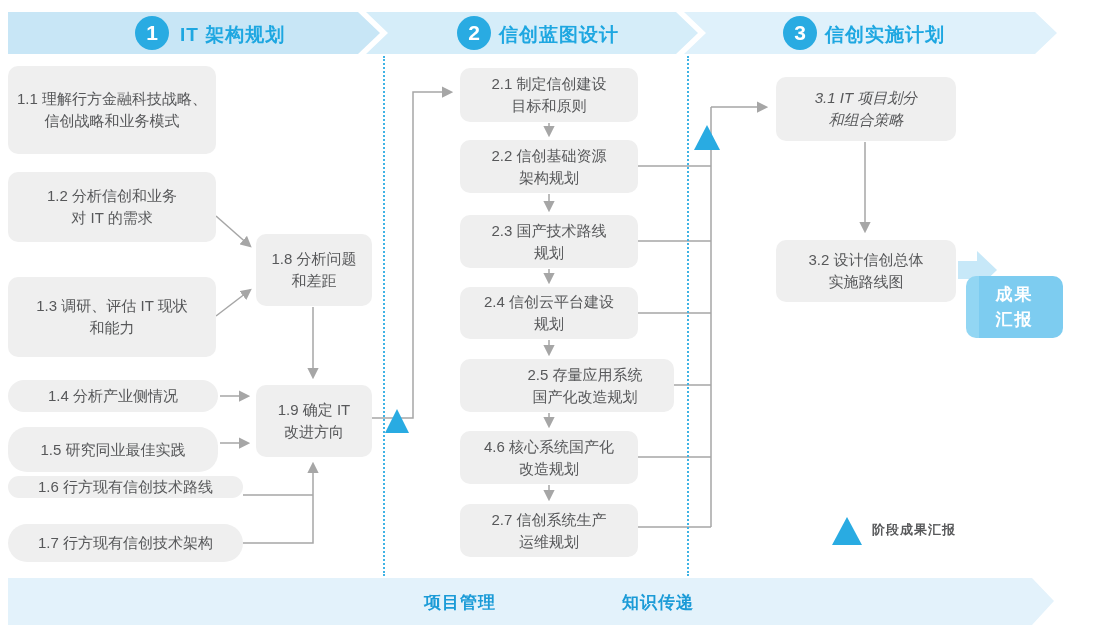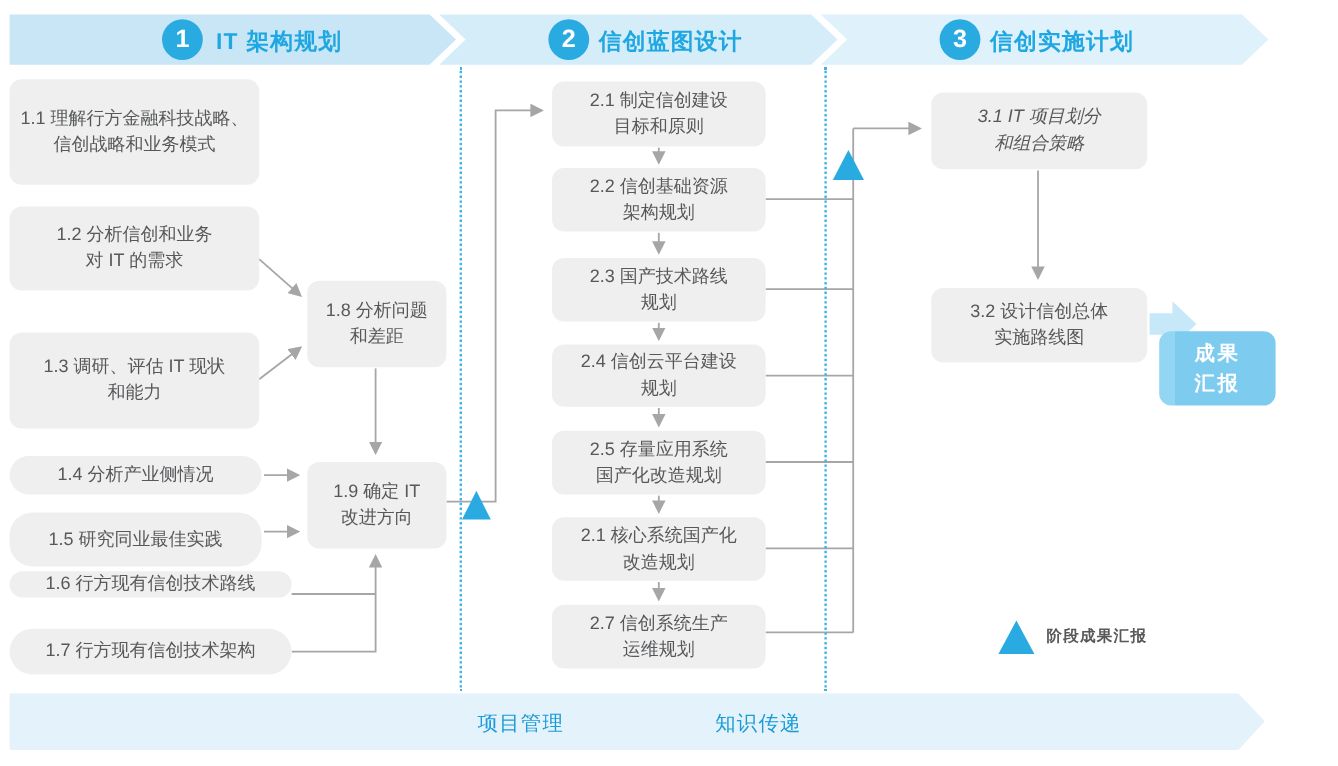--- a/index.html
+++ b/index.html
@@ -33,22 +33,22 @@
   .pill{border-radius:19px;}
   
   .result-box{
     position:absolute;left:966px;top:240px;width:97px;height:62px;border-radius:10px;
     background:linear-gradient(to right,#92D6F3 0px,#92D6F3 13px,#7DCCF0 13px);
     color:#ffffff;font-size:17px;font-weight:bold;line-height:1.5;letter-spacing:2px;
     display:flex;align-items:center;justify-content:center;text-align:center;white-space:pre-line;margin-top:36px;
   }
   
   .footer-label{
-    position:absolute;top:591px;font-size:17px;font-weight:normal;color:#1B9BD7;
-    letter-spacing:1px;white-space:nowrap;
+    position:absolute;top:591px;font-size:17px;font-weight:bold;color:#1B9BD7;
+    letter-spacing:1px;white-space:nowrap;margin-left:26px;
   }
   
   .legend-triangle{
     position:absolute;left:832px;top:517px;width:0;height:0;
     border-left:15px solid transparent;border-right:15px solid transparent;
     border-bottom:28px solid #29ABE2;
   }
   .legend-label{
     position:absolute;left:872px;top:521px;font-size:13px;font-weight:bold;color:#57585A;
     letter-spacing:1px;white-space:nowrap;
@@ -131,23 +131,23 @@
 改进方向</div>
 
   <div class="gbox" style="left:460px;top:68px;width:178px;height:54px;">2.1 制定信创建设
 目标和原则</div>
   <div class="gbox" style="left:460px;top:140px;width:178px;height:53px;">2.2 信创基础资源
 架构规划</div>
   <div class="gbox" style="left:460px;top:215px;width:178px;height:53px;">2.3 国产技术路线
 规划</div>
   <div class="gbox" style="left:460px;top:287px;width:178px;height:52px;">2.4 信创云平台建设
 规划</div>
-  <div class="gbox" style="left:460px;top:359px;width:178px;height:53px;">2.5 存量应用系统
+  <div class="gbox" style="left:460px;top:359px;width:178px;height:53px;padding-left:36px;">2.5 存量应用系统
 国产化改造规划</div>
-  <div class="gbox" style="left:460px;top:431px;width:178px;height:53px;">2.1 核心系统国产化
+  <div class="gbox" style="left:460px;top:431px;width:178px;height:53px;">4.6 核心系统国产化
 改造规划</div>
   <div class="gbox" style="left:460px;top:504px;width:178px;height:53px;">2.7 信创系统生产
 运维规划</div>
 
   <div class="gbox" style="left:776px;top:77px;width:180px;height:64px;font-style:italic;">3.1 IT 项目划分
 和组合策略</div>
   <div class="gbox" style="left:776px;top:240px;width:180px;height:62px;">3.2 设计信创总体
 实施路线图</div>
 
   <div class="result-box">成果

